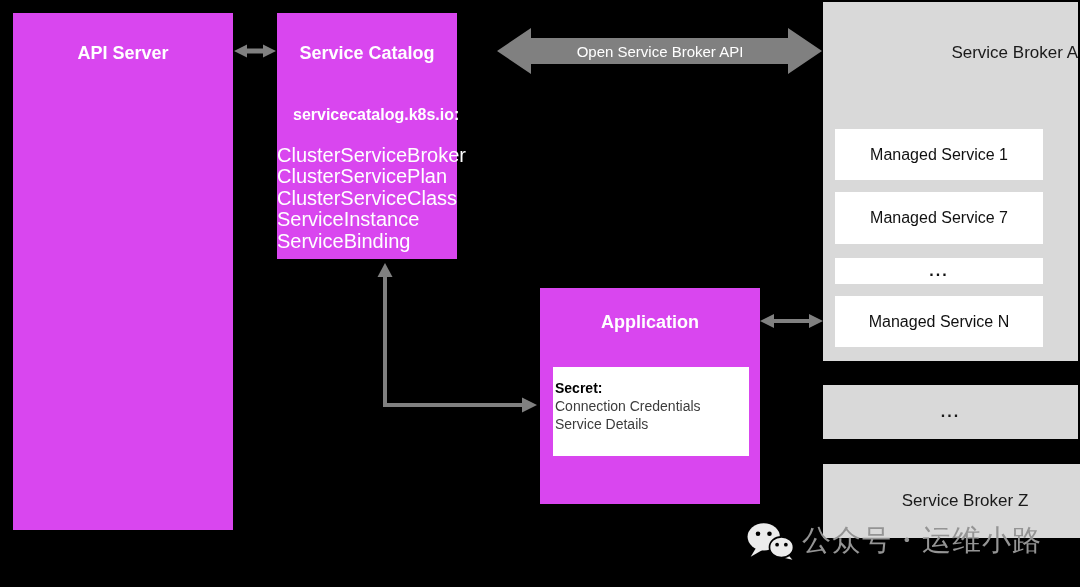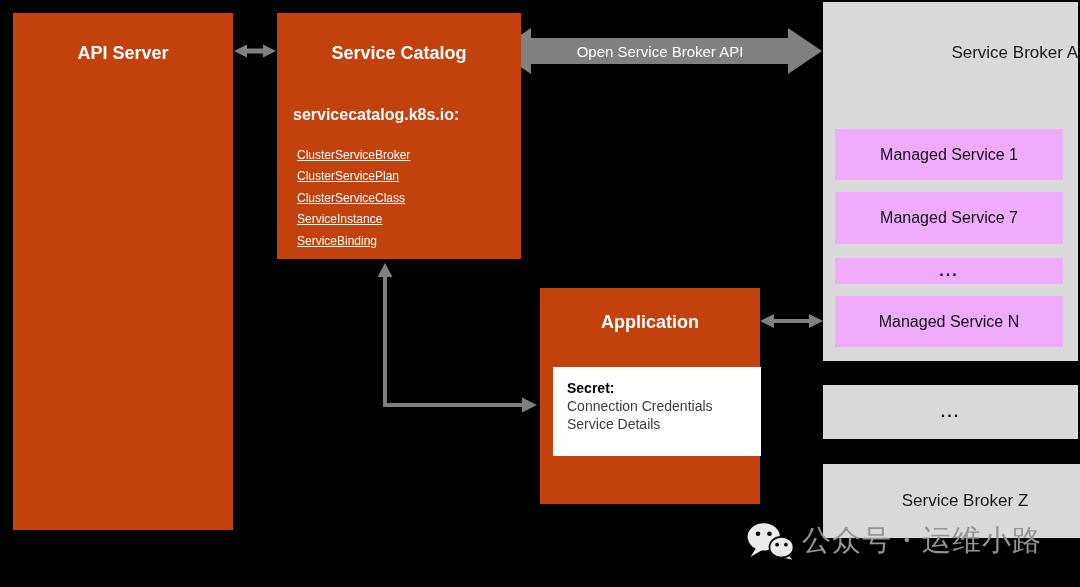--- a/index.html
+++ b/index.html
@@ -9,26 +9,26 @@
   }
   .stage {
     position: relative;
     width: 1080px;
     height: 587px;
     background: #000000;
     overflow: hidden;
     font-family: "Liberation Sans", sans-serif;
   }
   .box { position: absolute; box-sizing: border-box; }
-  .blue  { background: #c2410c; color: #ffffff; }
+  .blue  { background: #d946ef; color: #ffffff; }
   .grayb { background: #D9D9D9; color: #1a1a1a; }
 
   
   .api-server      { left: 13px;  top: 13px;  width: 220px; height: 517px; }
-  .service-catalog { left: 277px; top: 13px;  width: 244px; height: 246px; }
+  .service-catalog { left: 277px; top: 13px;  width: 180px; height: 246px; }
   .application     { left: 540px; top: 288px; width: 220px; height: 216px; }
 
   .box-title {
     position: absolute;
     left: 0; width: 100%;
     text-align: center;
     font-weight: bold;
     font-size: 18px;
     line-height: 22px;
     color: #ffffff;
@@ -40,53 +40,52 @@
   .api-group {
     position: absolute;
     left: 16px; top: 92px;
     font-weight: bold;
     font-size: 16px;
     line-height: 20px;
     white-space: nowrap;
   }
   .resources {
     position: absolute;
-    left: 20px; top: 132px;
-    font-size: 12px;
+    left: 0; top: 132px;
+    font-size: 20px;
     line-height: 21.4px;
     white-space: nowrap;
-    text-decoration: underline;
   }
 
   
   .secret-box {
     position: absolute;
     left: 13px; top: 79px;
     width: 194px; height: 77px;
     background: #ffffff;
     color: #3c3c3c;
-    padding: 12px 0 0 14px;
+    padding: 12px 0 0 2px;
     font-size: 14px;
     line-height: 18px;
   }
   .secret-title { font-weight: bold; color: #000000; }
 
   
   .broker-a { left: 823px; top: 2px;   width: 255px; height: 359px; }
   .gray-title {
     position: absolute;
     left: 0; top: 41px; width: 100%;
     text-align: right;
     font-size: 17px;
     color: #1a1a1a;
   }
   .ms-box {
     position: absolute;
-    left: 12px; width: 228px;
-    background: #f0abfc;
+    left: 12px; width: 208px;
+    background: #ffffff;
     color: #111111;
     display: flex;
     align-items: center;
     justify-content: center;
     font-size: 16px;
   }
   .ms1 { top: 127px; height: 51px; }
   .ms2 { top: 190px; height: 52px; }
   .ms3 { top: 256px; height: 26px; font-weight: bold; letter-spacing: 2px; }
   .ms4 { top: 294px; height: 51px; }

